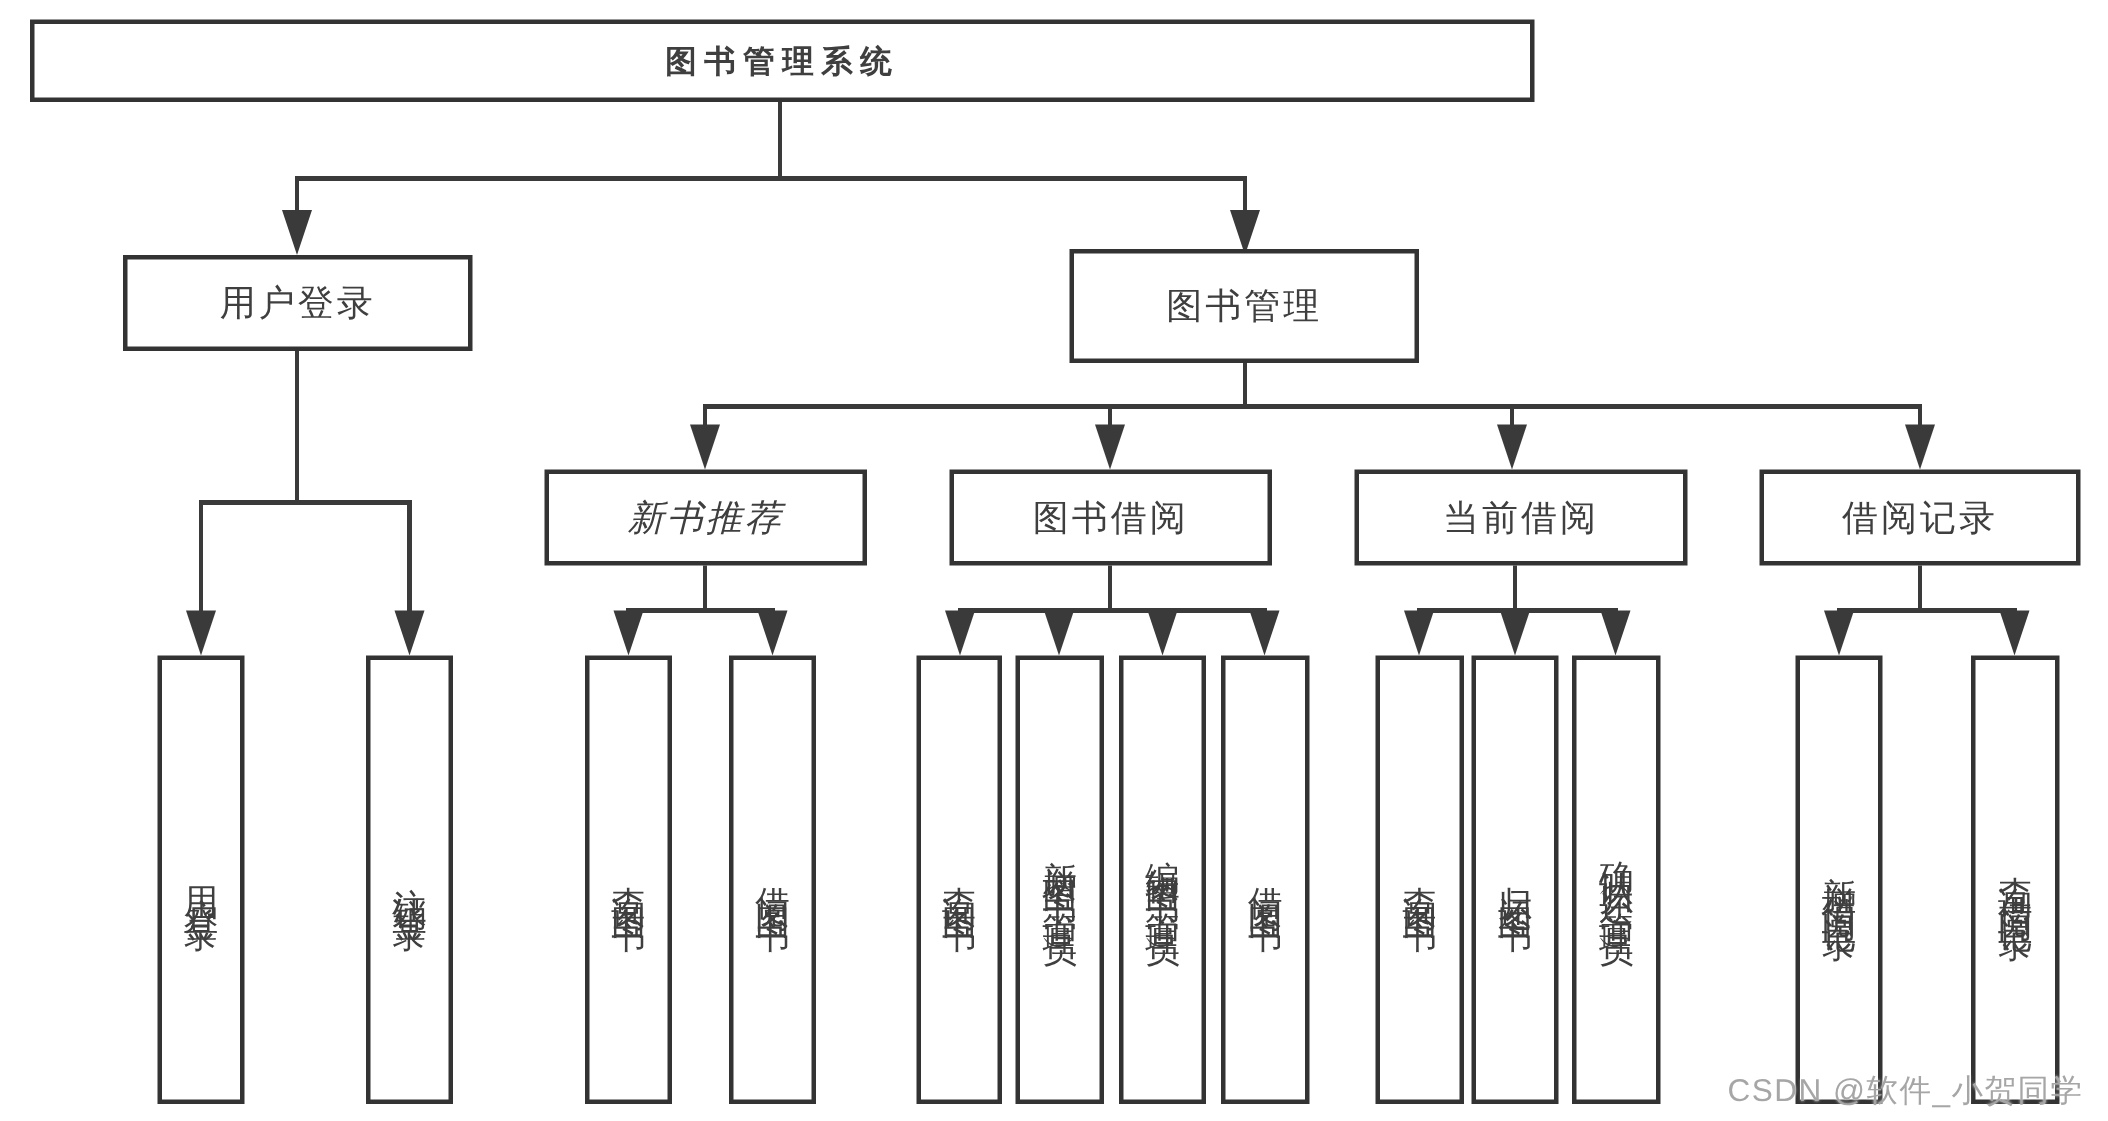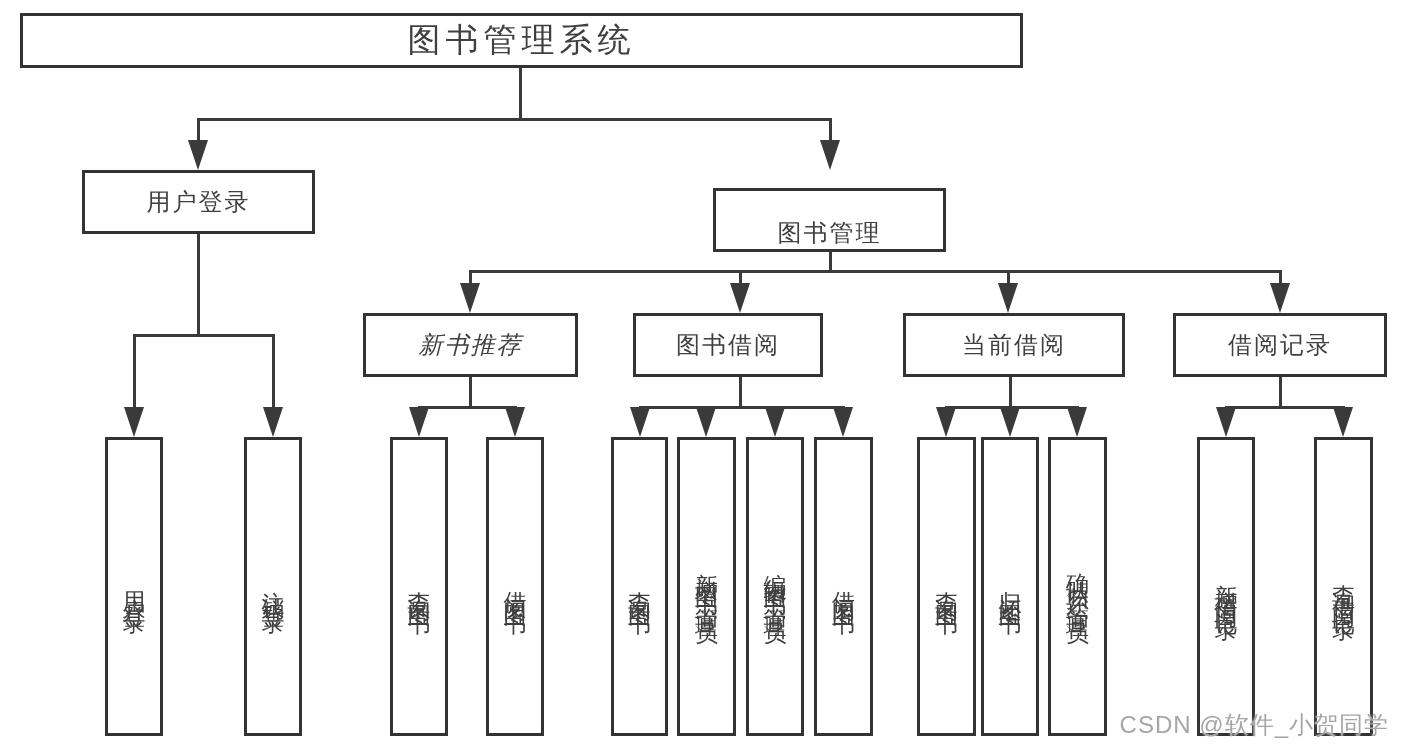--- a/index.html
+++ b/index.html
@@ -15,29 +15,29 @@
     font-family:"Liberation Sans","DejaVu Sans",sans-serif;overflow:hidden;
   }
   svg.connectors{position:absolute;left:0;top:0;color:var(--line);}
   svg.connectors line{stroke:currentColor;stroke-width:3;shape-rendering:crispEdges;stroke-linecap:square;}
   svg.connectors polygon{fill:currentColor;}
   .node{
     position:absolute;box-sizing:border-box;border:3px solid var(--border);
     background:#fff;display:flex;align-items:center;justify-content:center;
     color:var(--text);
   }
-  .root-label{font-size:33px;letter-spacing:5px;font-weight:400;}
+  .root-label{font-size:21px;letter-spacing:5px;font-weight:700;}
   .h-label{font-size:24px;letter-spacing:2px;font-weight:500;}
   .leaf .v-label{
     writing-mode:vertical-rl;text-orientation:mixed;
     font-size:23px;letter-spacing:7px;line-height:1;font-weight:500;
   }
   .watermark{
     position:absolute;right:16px;bottom:6px;
-    font-size:24px;letter-spacing:1px;color:var(--watermark);
+    font-size:21px;letter-spacing:1px;color:var(--watermark);
     text-shadow:0 0 2px rgba(255,255,255,0.9);
     white-space:nowrap;
   }
 </style>
 </head>
 <body>
 
 <div class="stage">
 
   <svg class="connectors" width="1405" height="747" viewBox="0 0 1405 747" aria-hidden="true">
@@ -105,28 +105,28 @@
     </g>
   </svg>
 
   <div class="node" style="left:20px;top:13px;width:1003px;height:55px;">
     <span class="root-label">图书管理系统</span>
   </div>
 
   <div class="node" style="left:82px;top:170px;width:233px;height:64px;">
     <span class="h-label">用户登录</span>
   </div>
-  <div class="node" style="left:713px;top:188px;width:233px;height:64px;align-items:flex-end;">
+  <div class="node" style="left:713px;top:166px;width:233px;height:76px;">
     <span class="h-label">图书管理</span>
   </div>
 
   <div class="node" style="left:363px;top:313px;width:215px;height:64px;font-style:italic;">
     <span class="h-label">新书推荐</span>
   </div>
-  <div class="node" style="left:633px;top:313px;width:190px;height:64px;font-family:Liberation Mono, monospace;">
+  <div class="node" style="left:633px;top:313px;width:215px;height:64px;font-family:Liberation Mono, monospace;">
     <span class="h-label">图书借阅</span>
   </div>
   <div class="node" style="left:903px;top:313px;width:222px;height:64px;">
     <span class="h-label">当前借阅</span>
   </div>
   <div class="node" style="left:1173px;top:313px;width:214px;height:64px;">
     <span class="h-label">借阅记录</span>
   </div>
 
   <div class="node leaf" style="left:105px;top:437px;width:58px;height:299px;">

